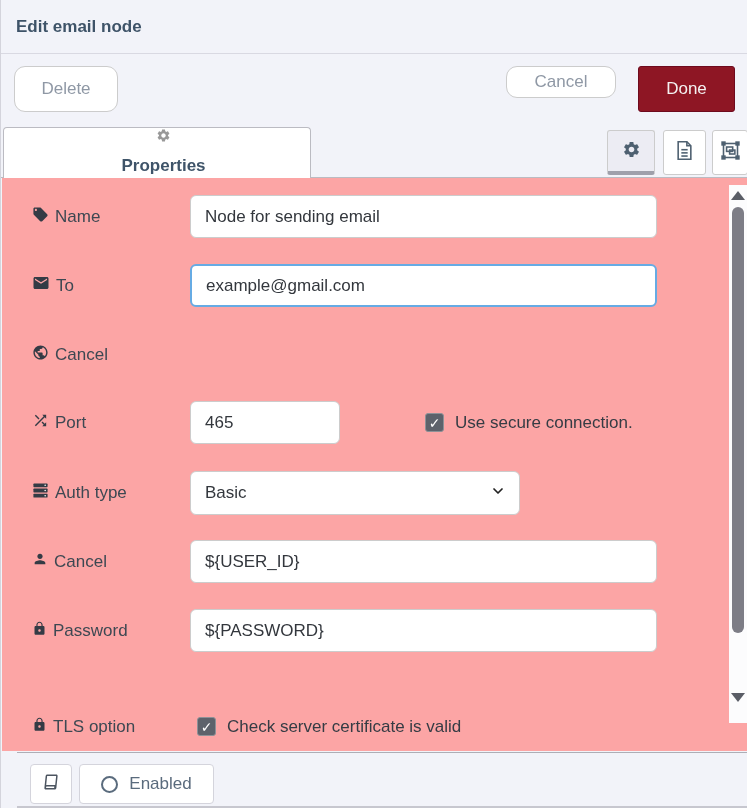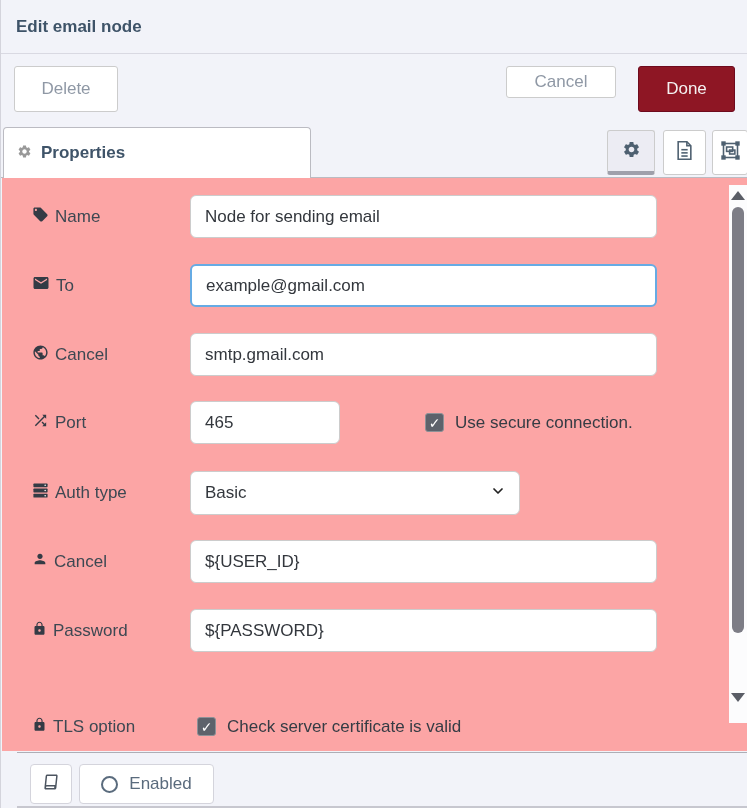--- a/index.html
+++ b/index.html
@@ -11,41 +11,41 @@
   }
   
   .hdr {
     position:absolute; top:0; left:0; right:0; height:54px;
     border-bottom:1px solid #d9d9e2; display:flex; align-items:center; padding-left:15px;
   }
   .hdr-title { font-size:17px; font-weight:bold; color:#3e5368; }
   
   .btn {
     display:inline-flex; align-items:center; justify-content:center;
-    background:#fff; border:1px solid #ccc; border-radius:3px;
+    background:#fff; border:1px solid #ccc; border-radius:11px;
     font-size:17px; color:#8f98a5; cursor:pointer;
   }
   .btn-delete { position:absolute; left:13px; top:66px; width:104px; height:46px; }
   .btn-cancel { position:absolute; left:505px; top:66px; width:110px; height:32px; }
   .btn-done {
     position:absolute; left:637px; top:66px; width:97px; height:46px;
     background:#8e1624; border:1px solid #6e0a1e; color:#f4f1f1;
     display:inline-flex; align-items:center; justify-content:center;
     border-radius:3px; font-size:17px; cursor:pointer;
   }
   
   .tabrow {
     position:absolute; top:127px; left:0; right:0; height:51px;
     border-bottom:1px solid #bbbbc2;
   }
   .tab-properties {
     position:absolute; left:2px; top:0; width:308px; height:51px;
     background:#fff; border:1px solid #bbbbc2; border-bottom:none;
     border-radius:4px 4px 0 0;
-    display:flex; align-items:center; padding-left:13px; gap:9px; cursor:pointer;
+    display:flex; align-items:center; padding-left:13px; gap:9px; cursor:pointer;flex-direction:column;
   }
   .tab-properties .gear-sm { color:#999; }
   .tab-label { font-size:17px; font-weight:bold; color:#3f5469; }
   .icon-btn {
     position:absolute; top:3px; height:45px; background:#fff;
     border:1px solid #ccc; border-radius:3px;
     display:flex; align-items:center; justify-content:center;
     color:#4e6070; cursor:pointer;
   }
   .icon-btn.selected {
@@ -204,21 +204,20 @@
       <input class="finput focused" value="example@gmail.com" style="">
     </div>
 
     <div class="frow r2">
       <div class="flabel">
         <span><svg width="17" height="17" viewBox="0 0 24 24" fill="currentColor">
               <path d="M12 2C6.48 2 2 6.48 2 12s4.48 10 10 10 10-4.48 10-10S17.52 2 12 2zm-1 17.93c-3.95-.49-7-3.85-7-7.93 0-.62.08-1.21.21-1.79L9 15v1c0 1.1.9 2 2 2v1.93zm6.9-2.54c-.26-.81-1-1.39-1.9-1.39h-1v-3c0-.55-.45-1-1-1H8v-2h2c.55 0 1-.45 1-1V7h2c1.1 0 2-.9 2-2v-.41c2.93 1.19 5 4.06 5 7.41 0 2.08-.8 3.97-2.1 5.39z"></path>
             </svg></span>
         <span>Cancel</span>
       </div>
-      <input class="finput" value="smtp.gmail.com" style="">
     </div>
 
     <div class="frow r3">
       <div class="flabel">
         <span><svg width="17" height="17" viewBox="0 0 24 24" fill="currentColor">
               <path d="M10.59 9.17L5.41 4 4 5.41l5.17 5.17 1.42-1.41zM14.5 4l2.04 2.04L4 18.59 5.41 20 17.96 7.46 20 9.5V4h-5.5zm.33 9.41l-1.41 1.41 3.13 3.13L14.5 20H20v-5.5l-2.04 2.04-3.13-3.13z"></path>
             </svg></span>
         <span>Port</span>
       </div>
       <input class="finput short" value="465" style="">

